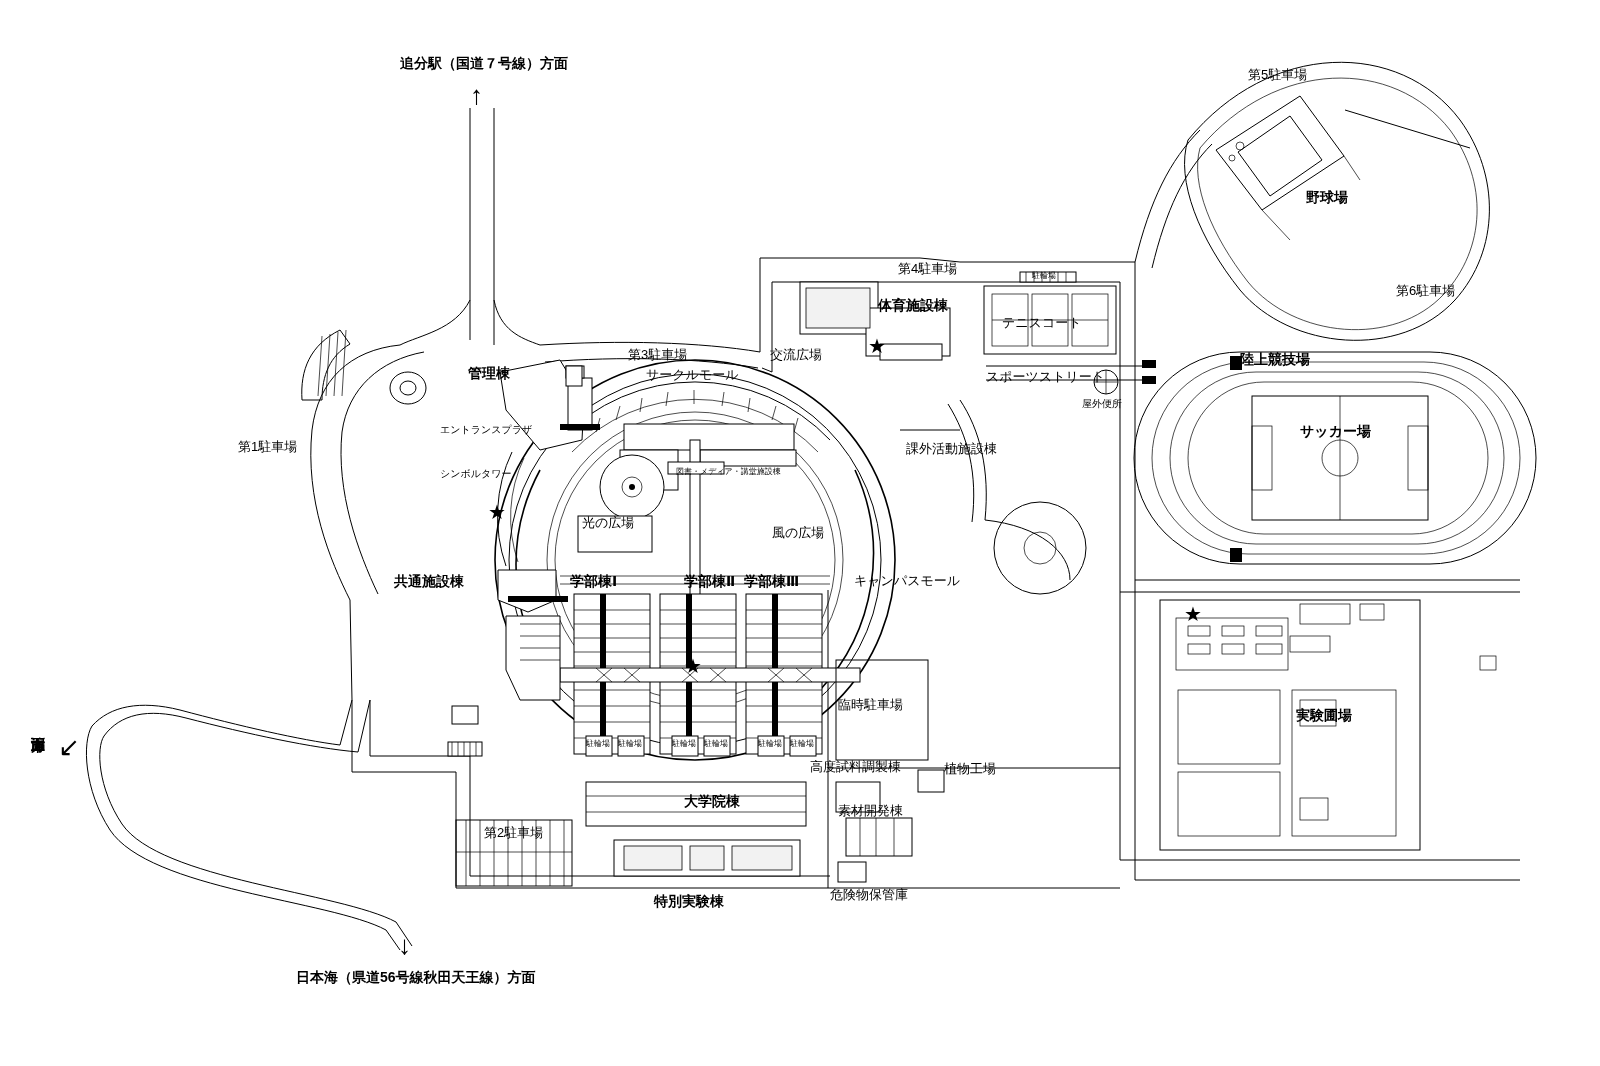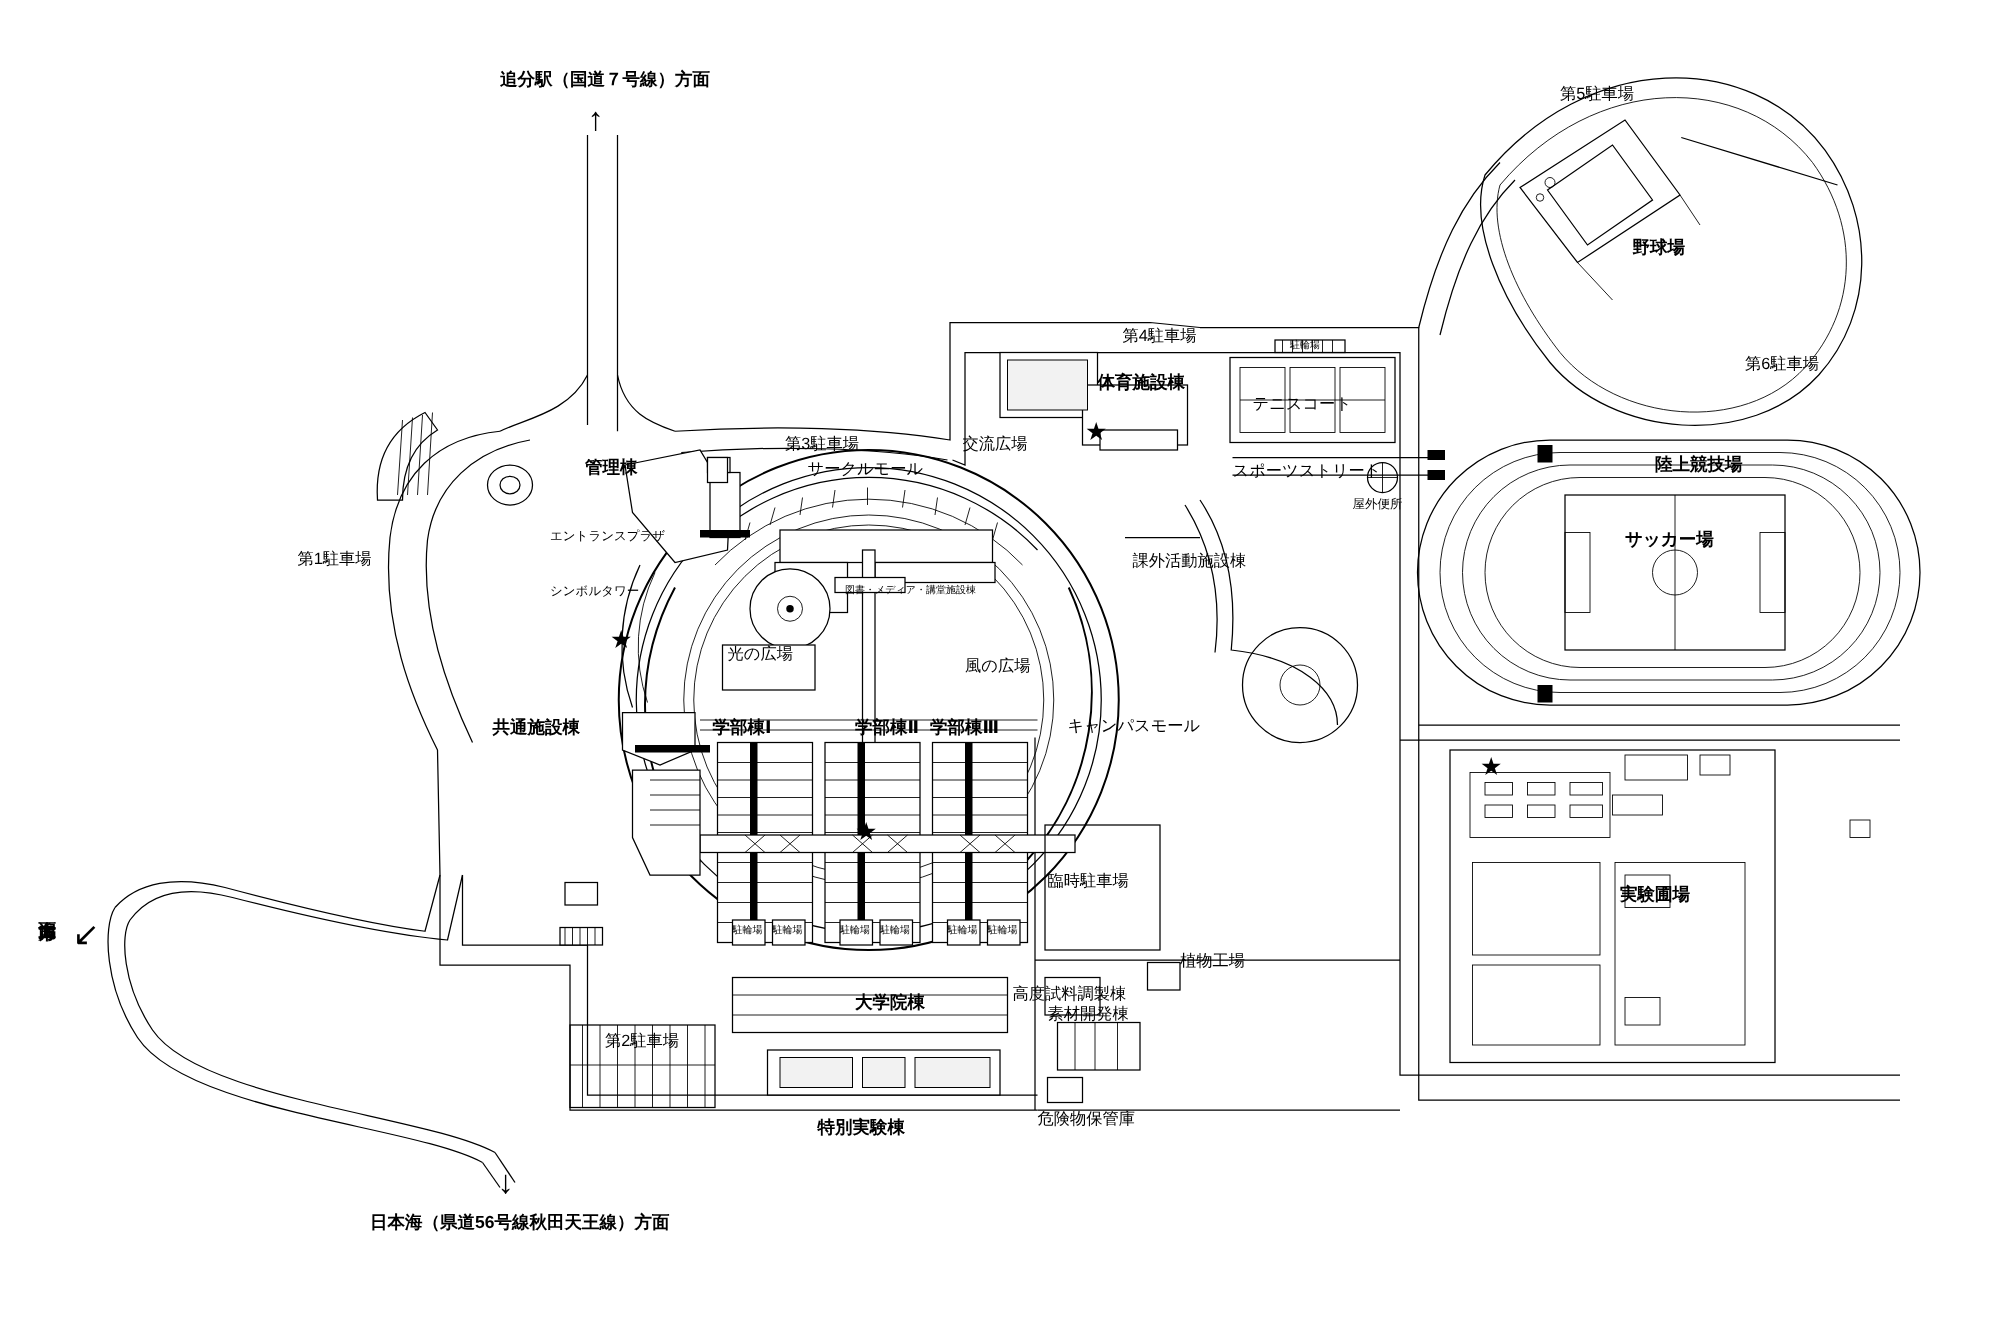--- a/index.html
+++ b/index.html
@@ -273,28 +273,28 @@
   <div class="lbl b" style="left:744px;top:574px;">学部棟Ⅲ</div>
   <div class="lbl" style="left:854px;top:574px;">キャンパスモール</div>
 
   <div class="lbl" style="left:906px;top:442px;">課外活動施設棟</div>
   <div class="lbl b" style="left:878px;top:298px;">体育施設棟</div>
   <div class="lbl" style="left:1002px;top:316px;">テニスコート</div>
   <div class="lbl" style="left:986px;top:370px;">スポーツストリート</div>
   <div class="lbl s" style="left:1082px;top:398px;">屋外便所</div>
 
   <div class="lbl b" style="left:1306px;top:190px;">野球場</div>
-  <div class="lbl b" style="left:1324px;top:352px;margin-top:12px;">陸上競技場</div>
+  <div class="lbl b" style="left:1240px;top:352px;">陸上競技場</div>
   <div class="lbl b" style="left:1300px;top:424px;">サッカー場</div>
   <div class="lbl b" style="left:1296px;top:708px;">実験圃場</div>
 
   <div class="lbl b" style="left:668px;top:794px;margin-left:16px;">大学院棟</div>
   <div class="lbl b" style="left:654px;top:894px;">特別実験棟</div>
   <div class="lbl" style="left:838px;top:804px;">素材開発棟</div>
-  <div class="lbl" style="left:810px;top:788px;">高度試料調製棟</div>
+  <div class="lbl" style="left:810px;top:760px;">高度試料調製棟</div>
   <div class="lbl" style="left:944px;top:762px;text-align:center;">植物工場</div>
   <div class="lbl" style="left:830px;top:888px;">危険物保管庫</div>
 
   <div class="lbl xs" style="left:586px;top:740px;">駐輪場</div>
   <div class="lbl xs" style="left:618px;top:740px;">駐輪場</div>
   <div class="lbl xs" style="left:672px;top:740px;">駐輪場</div>
   <div class="lbl xs" style="left:704px;top:740px;">駐輪場</div>
   <div class="lbl xs" style="left:758px;top:740px;">駐輪場</div>
   <div class="lbl xs" style="left:790px;top:740px;">駐輪場</div>
   <div class="lbl xs" style="left:1032px;top:272px;">駐輪場</div>

